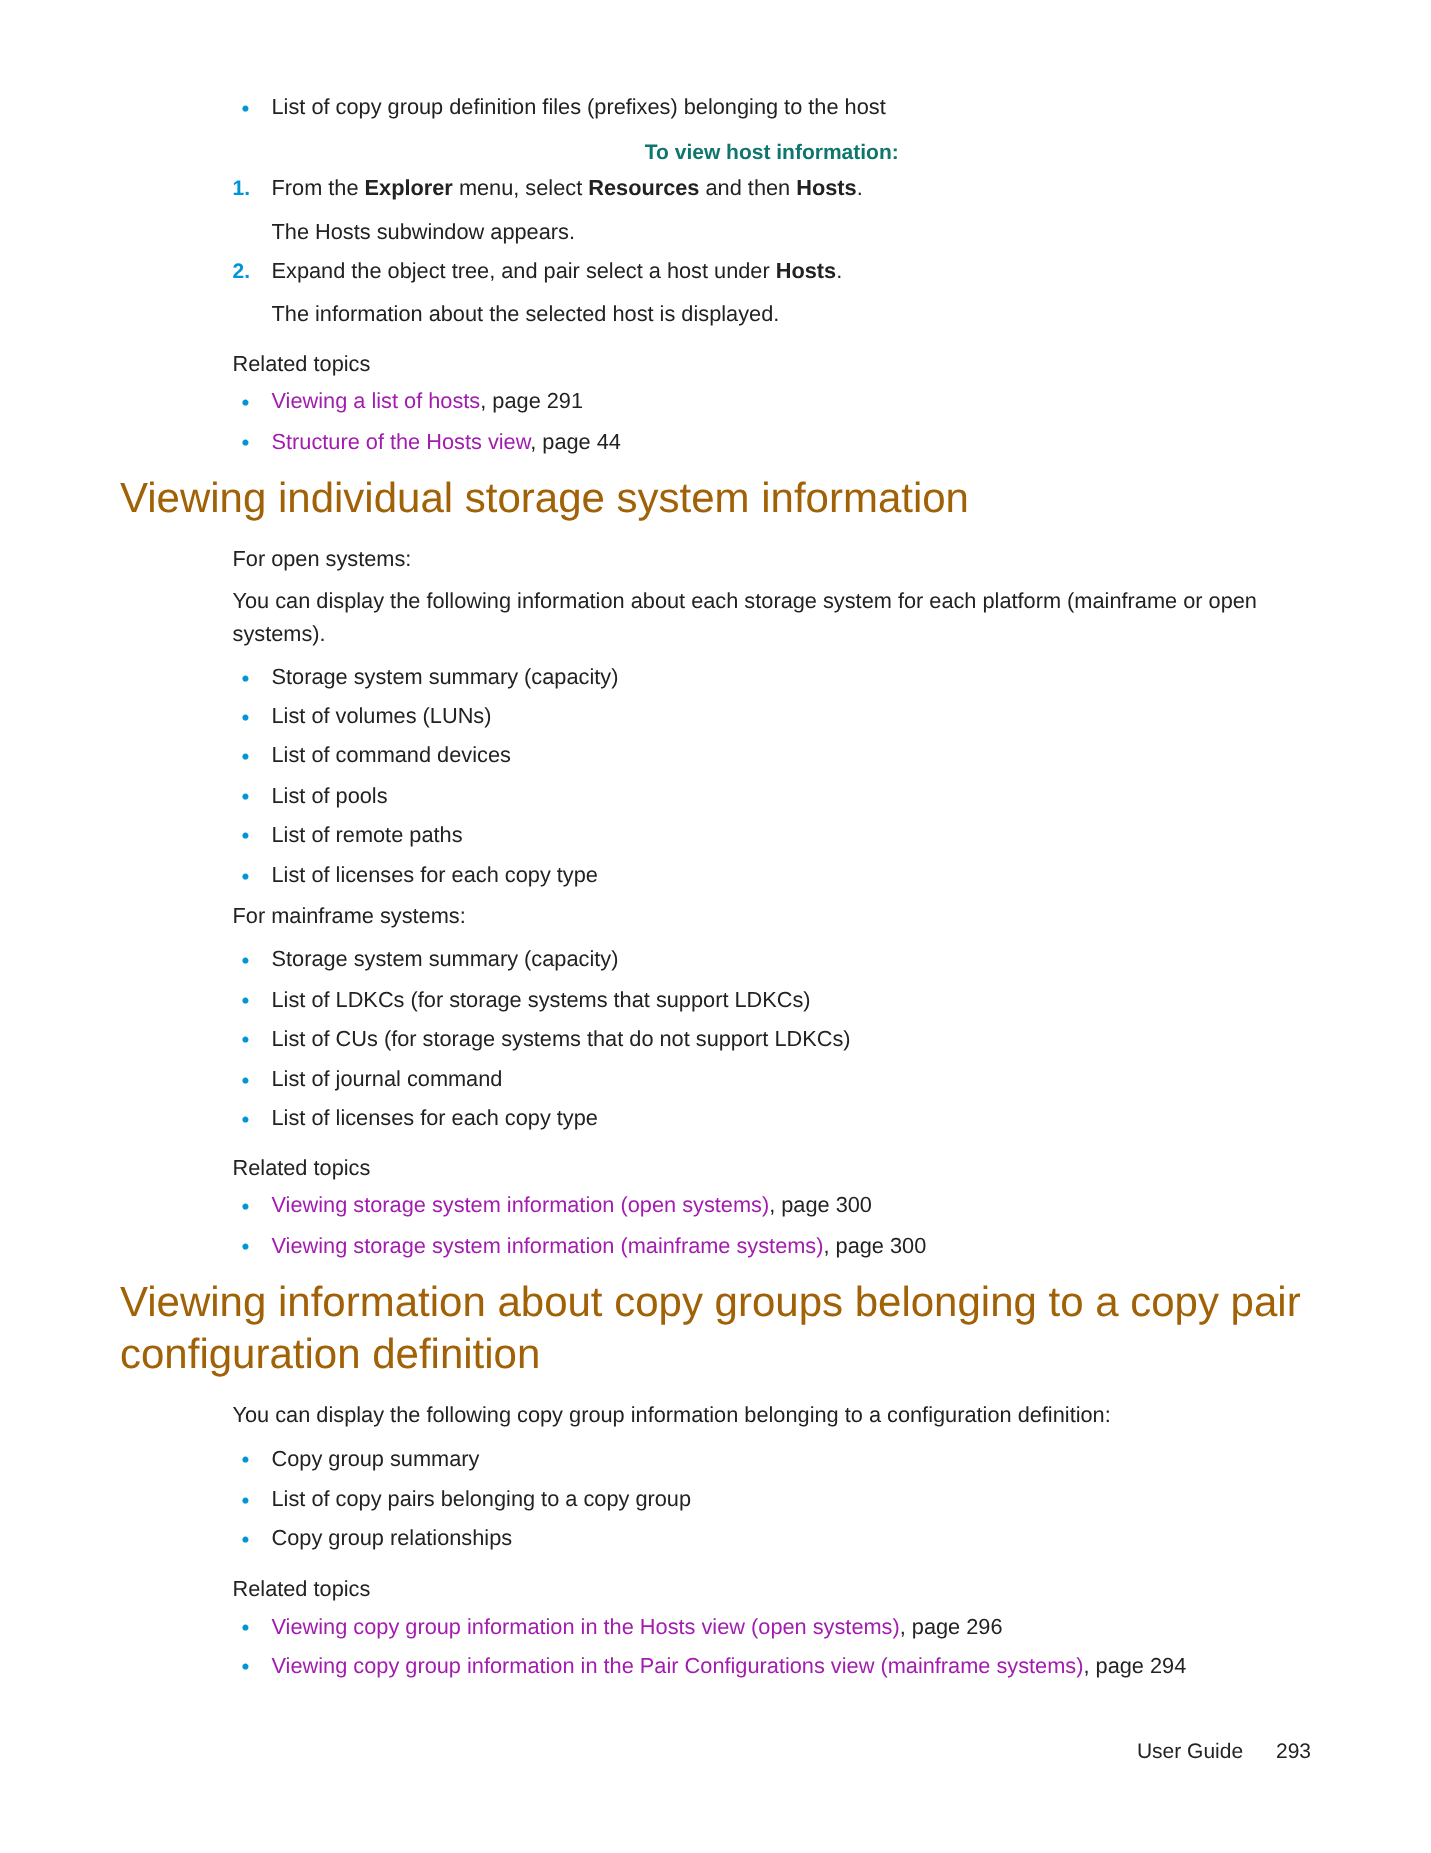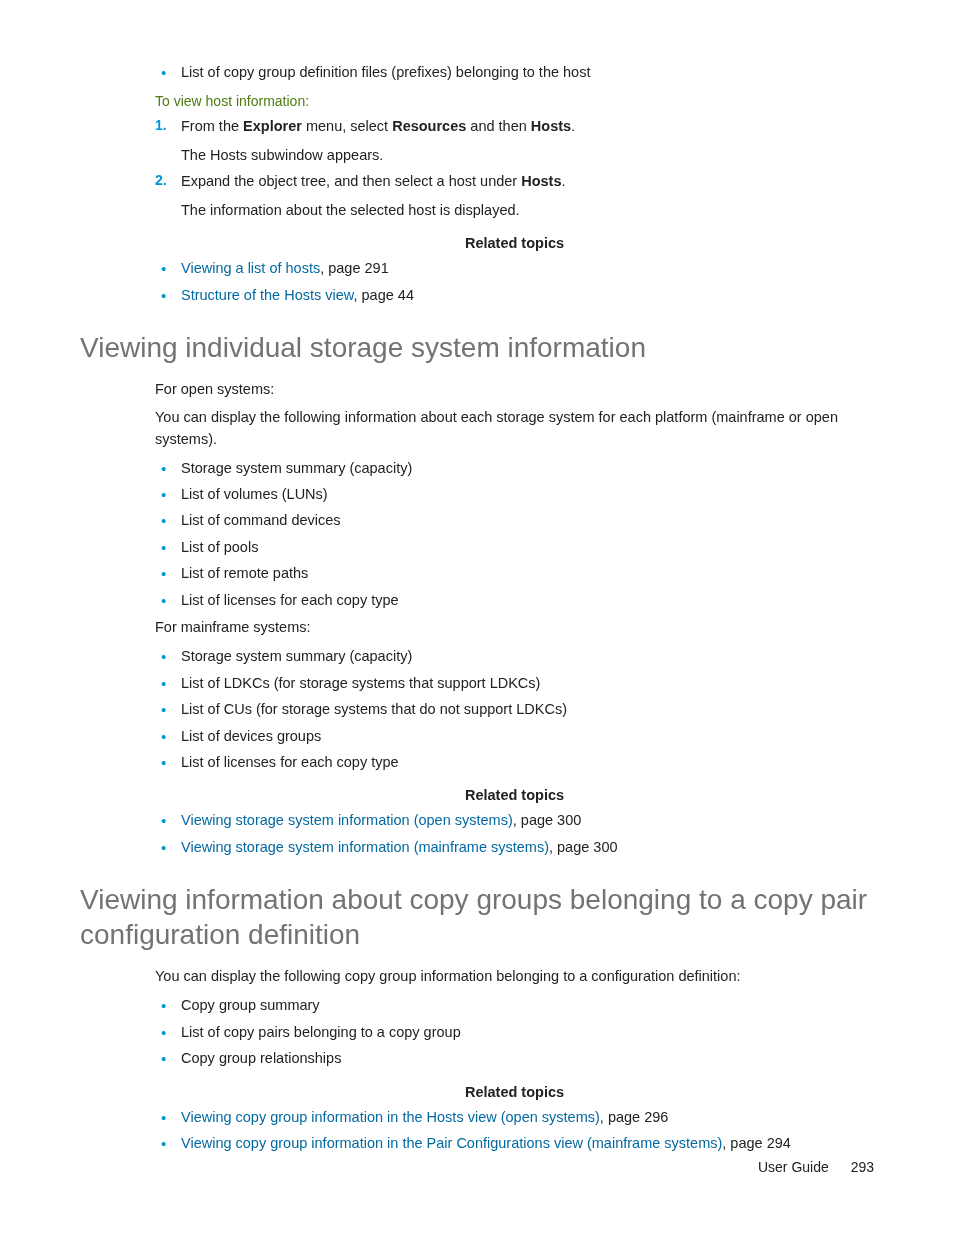--- a/index.html
+++ b/index.html
@@ -14,22 +14,22 @@
   .page {
     padding: 55px 80px 50px 80px;
     box-sizing: border-box;
     min-height: 1235px;
     position: relative;
     border-radius: 25px;
   }
   .h1 {
     font-size: 28px;
     font-weight: 300;
-    color: #737373;
-    margin: 24px 0 14px 0;
+    color: #a16207;
+    margin: 8px 0 14px 0;
     line-height: 1.25;
     font-family: Arial, Helvetica, sans-serif;
   }
   .body-block {
     margin-left: 75px;
   }
   p {
     margin: 6px 0;
     line-height: 1.5;
   }
@@ -71,32 +71,32 @@
     left: 0;
     top: 0;
     color: #0096d6;
     font-weight: bold;
     font-size: 14px;
   }
   .ol li .sub {
     margin-top: 6px;
   }
   .subhead {
+    font-weight: bold;
+    font-size: 14px;
+    color: #0f766e;
+    margin: 10px 0 6px 0;
+    text-align: center;
+  }
+  .bold-head {
     font-weight: normal;
-    font-size: 14px;
-    color: #4d7c0f;
-    margin: 10px 0 6px 0;
-  }
-  .bold-head {
-    font-weight: bold;
     margin: 14px 0 6px 0;
-    text-align: center;
   }
   .link {
-    color: #0369a1;
+    color: #a21caf;
     text-decoration: none;
   }
   b, strong {
     font-weight: bold;
   }
   .footer {
     position: absolute;
     bottom: 60px;
     right: 80px;
     font-size: 14px;
@@ -117,21 +117,21 @@
     </ul>
 
     <div class="subhead">To view host information:</div>
 
     <ol class="ol">
       <li>
         <span>From the </span><b>Explorer</b><span> menu, select </span><b>Resources</b><span> and then </span><b>Hosts</b><span>.</span>
         <div class="sub">The Hosts subwindow appears.</div>
       </li>
       <li>
-        <span>Expand the object tree, and then select a host under </span><b>Hosts</b><span>.</span>
+        <span>Expand the object tree, and pair select a host under </span><b>Hosts</b><span>.</span>
         <div class="sub">The information about the selected host is displayed.</div>
       </li>
     </ol>
 
     <div class="bold-head">Related topics</div>
     <ul class="ul">
       <li>
         <a class="link">Viewing a list of hosts</a><span>, page 291</span>
       </li>
       <li>
@@ -150,21 +150,21 @@
       <li>List of command devices</li>
       <li>List of pools</li>
       <li>List of remote paths</li>
       <li>List of licenses for each copy type</li>
     </ul>
     <p>For mainframe systems:</p>
     <ul class="ul">
       <li>Storage system summary (capacity)</li>
       <li>List of LDKCs (for storage systems that support LDKCs)</li>
       <li>List of CUs (for storage systems that do not support LDKCs)</li>
-      <li>List of devices groups</li>
+      <li>List of journal command</li>
       <li>List of licenses for each copy type</li>
     </ul>
     <div class="bold-head">Related topics</div>
     <ul class="ul">
       <li>
         <a class="link">Viewing storage system information (open systems)</a><span>, page 300</span>
       </li>
       <li>
         <a class="link">Viewing storage system information (mainframe systems)</a><span>, page 300</span>
       </li>

